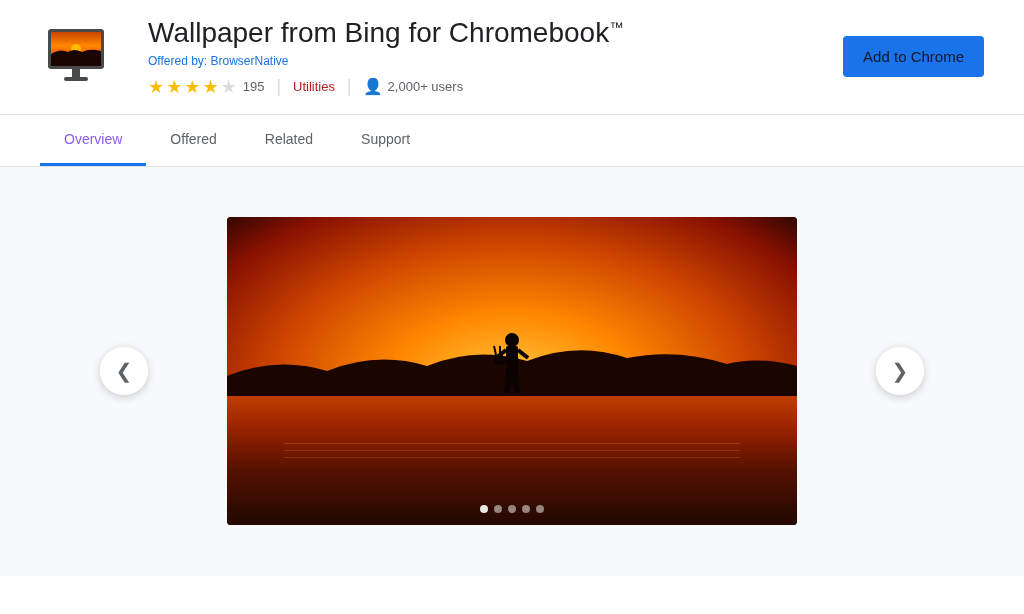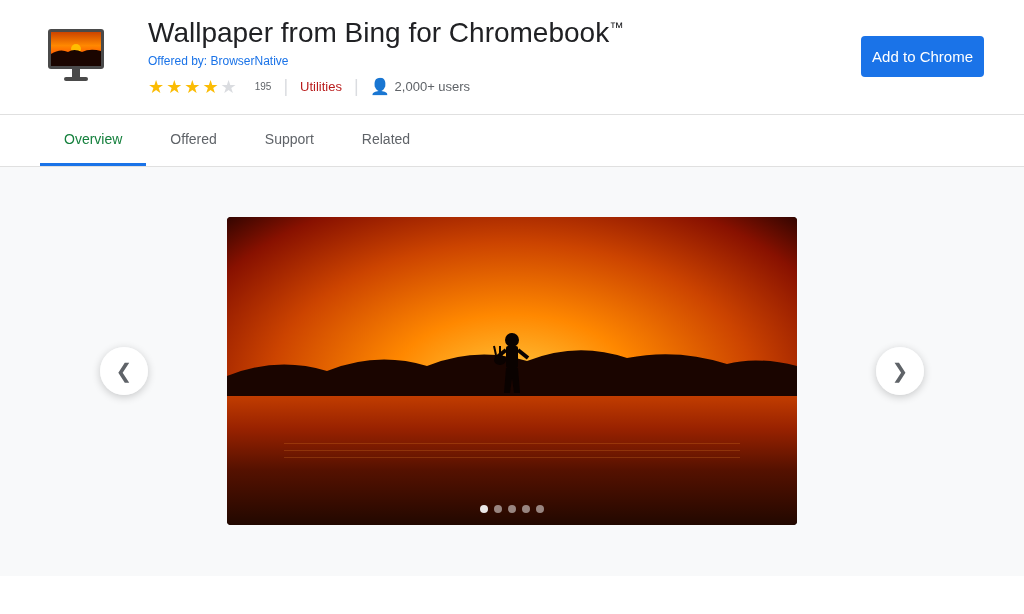--- a/index.html
+++ b/index.html
@@ -77,23 +77,23 @@
     .star {
       font-size: 18px;
       color: #fbbc04;
     }
 
     .star.empty {
       color: #dadce0;
     }
 
     .rating-count {
-      font-size: 10px;
+      font-size: 13px;
       color: #5f6368;
-      margin-left: 16px;
+      margin-left: 4px;
     }
 
     .divider {
       color: #dadce0;
       font-size: 18px;
     }
 
     .users-info {
       display: flex;
       align-items: center;
@@ -102,23 +102,23 @@
       color: #5f6368;
     }
 
     .user-icon {
       font-size: 16px;
       color: #5f6368;
     }
 
     .add-to-chrome-btn {
       background: #1a73e8;
-      color: #ffffff;
+      color: #0f172a;
       border: none;
-      padding: 12px 11px;
+      padding: 12px 20px;
       border-radius: 4px;
       font-size: 15px;
       font-weight: 500;
       cursor: pointer;
       white-space: nowrap;
       flex-shrink: 0;
     }
 
     
     .tabs-bar {
@@ -132,21 +132,21 @@
       padding: 16px 24px;
       font-size: 14px;
       color: #5f6368;
       cursor: pointer;
       border-bottom: 3px solid transparent;
       font-weight: 500;
       text-align: center;
     }
 
     .tab.active {
-      color: #15803d;
+      color: #8b5cf6;
       border-bottom: 3px solid #1a73e8;
     }
 
     
     .main-content {
       background: #f8f9fa;
       height: calc(614px - 148px - 57px);
       display: flex;
       align-items: center;
       justify-content: center;
@@ -367,24 +367,24 @@
 </div>
 
 <div class="tabs-bar">
   <div class="tab active">
     <span>Overview</span>
   </div>
   <div class="tab">
     <span>Offered</span>
   </div>
   <div class="tab">
+    <span>Related</span>
+  </div>
+  <div class="tab">
     <span>Support</span>
-  </div>
-  <div class="tab">
-    <span>Related</span>
   </div>
 </div>
 
 <div class="main-content">
   <div class="carousel-wrapper">
 
     <button class="nav-arrow left">
       <span>❮</span>
     </button>
 

